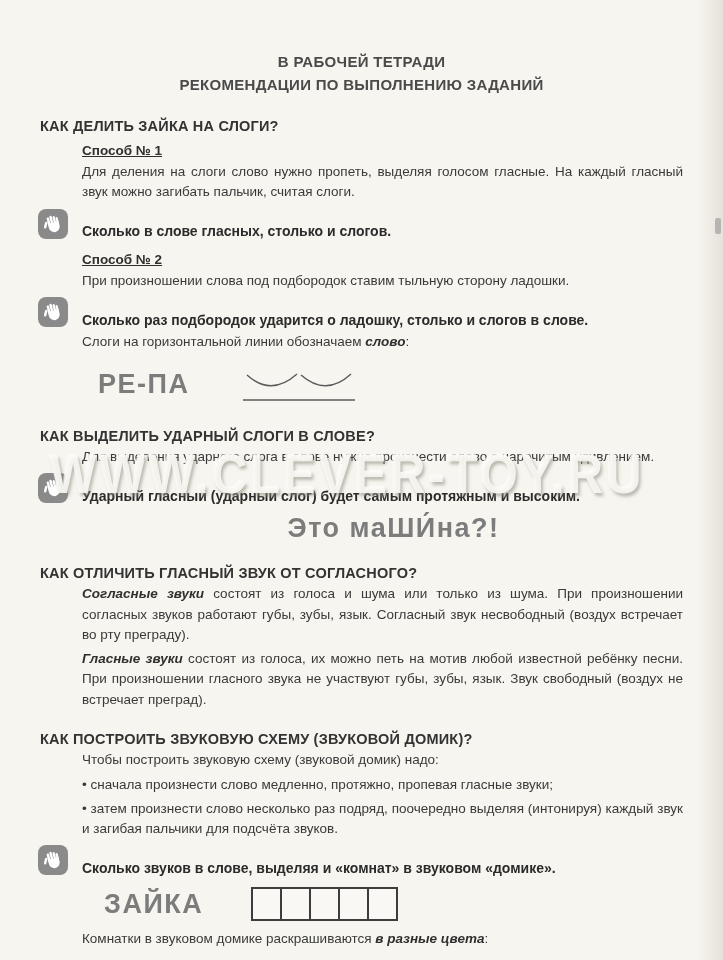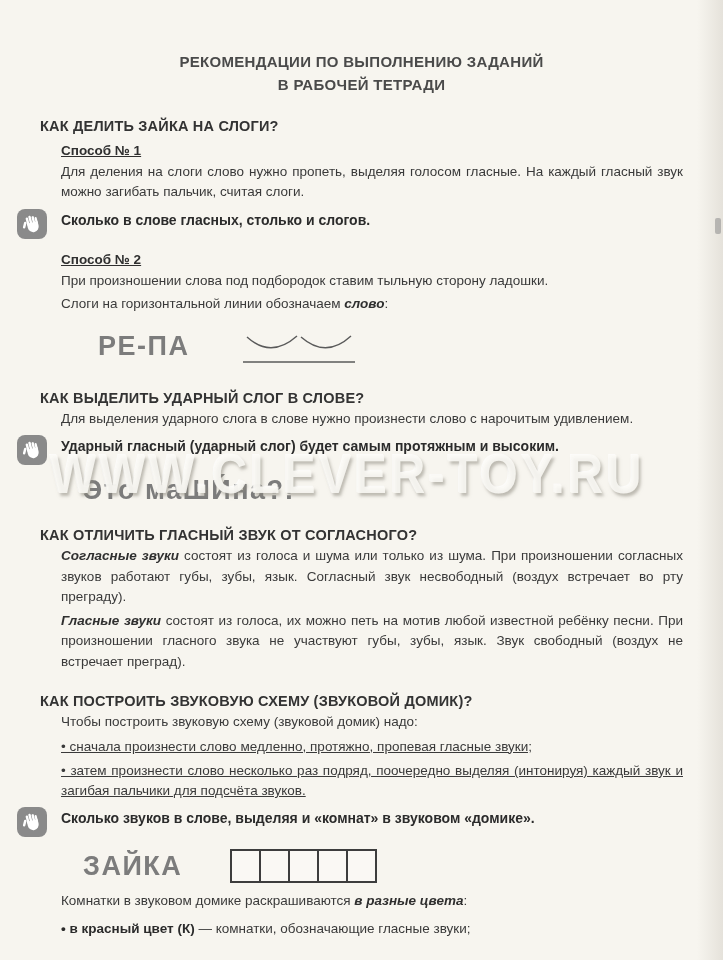--- a/index.html
+++ b/index.html
@@ -19,33 +19,33 @@
   .content{position:relative;z-index:1;padding:0 40px 0 40px;}
   .title{
     margin:50px 10px 0;text-align:center;
     font-size:15px;font-weight:bold;color:#4a4a4a;
     line-height:1.55;letter-spacing:.3px;
   }
   .sec-heading{
     font-size:14.5px;font-weight:bold;color:#333;
     margin:21px 0 0;letter-spacing:.2px;
   }
-  .indent{margin-left:21px;}
+  .indent{margin-left:42px;}
   .method-label{
     font-size:13.5px;font-weight:bold;color:#2f2f2f;
     text-decoration:underline;margin-top:9px;display:inline-block;
   }
   .body-text{
     font-size:13.5px;line-height:1.52;color:#3a3a3a;
     margin-top:3px;text-align:justify;
   }
   .lead-bi{font-weight:bold;font-style:italic;color:#2f2f2f;}
   .hand-row{
     position:relative;margin-top:8px;margin-bottom:2px;
-    min-height:30px;display:flex;align-items:flex-start;
+    min-height:30px;display:flex;align-items:flex-end;
   }
   .hand-badge{
     position:absolute;left:-44px;top:-2px;
     width:30px;height:30px;border-radius:8px;background:#8a8a8a;
     display:flex;align-items:center;justify-content:center;flex:none;
   }
   .hand-badge svg{width:22px;height:22px;}
   .hand-text{font-size:14px;font-weight:bold;color:#2b2b2b;line-height:1.3;}
   .example-row{display:flex;align-items:center;margin:10px 0 4px 58px;}
   .example-word{
@@ -53,21 +53,21 @@
     white-space:nowrap;
   }
   .arcs{margin-left:52px;margin-top:4px;}
   .cells{display:inline-flex;margin-left:48px;}
   .cell{
     width:27px;height:30px;border:2px solid #3d3d3d;
     display:flex;align-items:center;justify-content:center;
     font-size:15px;color:#333;background:rgba(255,255,255,0.35);
   }
   .cell + .cell{margin-left:-2px;}
-  .bullet-line{font-size:13.5px;line-height:1.5;margin-top:4px;text-align:justify;text-decoration:underline;}
+  .bullet-line{font-size:13.5px;line-height:1.5;margin-top:4px;text-align:justify;}
   .color-line{font-size:13.5px;line-height:1.58;}
   .color-lead{font-weight:bold;color:#2b2b2b;}
   .watermark{
     position:absolute;left:50px;top:446px;width:640px;z-index:4;
     font-size:49px;font-weight:bold;letter-spacing:3px;
     color:rgba(250,249,245,0.88);
     text-shadow:2px 3px 3px rgba(140,136,126,0.55),-1px -1px 0 rgba(255,255,255,0.7);
     pointer-events:none;white-space:nowrap;transform:scaleY(1.12);
   }
   .artifact{
@@ -79,22 +79,22 @@
 <body>
 
 <div class="page">
 
   <div class="watermark">WWW.CLEVER-TOY.RU</div>
   <div class="artifact"></div>
 
   <div class="content">
 
     <div class="title">
+      <div>В РАБОЧЕЙ ТЕТРАДИ</div>
       <div>РЕКОМЕНДАЦИИ ПО ВЫПОЛНЕНИЮ ЗАДАНИЙ</div>
-      <div>В РАБОЧЕЙ ТЕТРАДИ</div>
     </div>
 
     <div class="sec-heading">КАК ДЕЛИТЬ ЗАЙКА НА СЛОГИ?</div>
     <div class="indent">
       <span class="method-label">Способ № 1</span>
       <div class="body-text">Для деления на слоги слово нужно пропеть, выделяя голосом гласные. На каждый гласный звук можно загибать пальчик, считая слоги.</div>
 
       <div class="hand-row">
         <div class="hand-badge">
           <svg viewBox="0 0 24 24" aria-hidden="true">
@@ -107,52 +107,67 @@
               <path d="M6.6 10.5 h12 v4.6 a6 6 0 0 1 -6 6 a6 6 0 0 1 -6 -6 z"></path>
             </g>
           </svg>
         </div>
         <div class="hand-text">Сколько в слове гласных, столько и слогов.</div>
       </div>
 
       <span class="method-label">Способ № 2</span>
       <div class="body-text">При произношении слова под подбородок ставим тыльную сторону ладошки.</div>
 
+      <div class="hand-row">
+        <div class="hand-badge">
+          <svg viewBox="0 0 24 24" aria-hidden="true">
+            <g fill="#ffffff" transform="rotate(-14 12 12)">
+              <rect x="6.6" y="3.8" width="2.7" height="9" rx="1.35"></rect>
+              <rect x="9.9" y="2.6" width="2.7" height="10" rx="1.35"></rect>
+              <rect x="13.2" y="3.8" width="2.6" height="9" rx="1.3"></rect>
+              <rect x="16.2" y="5.6" width="2.4" height="7.4" rx="1.2"></rect>
+              <rect x="2.6" y="7.6" width="2.7" height="7.4" rx="1.35" transform="rotate(28 3.95 11.3)"></rect>
+              <path d="M6.6 10.5 h12 v4.6 a6 6 0 0 1 -6 6 a6 6 0 0 1 -6 -6 z"></path>
+            </g>
+          </svg>
+        </div>
+        <div class="hand-text">Сколько раз подбородок ударится о ладошку, столько и слогов в слове.</div>
+      </div>
 
       <div class="body-text"><span>Слоги на горизонтальной линии обозначаем </span><span class="lead-bi">слово</span><span>:</span></div>
     </div>
 
     <div class="example-row">
       <span class="example-word">РЕ-ПА</span>
       <svg class="arcs" width="118" height="40" viewBox="0 0 118 40">
         <path d="M6 8 Q30 30 56 7" stroke="#5a5a5a" fill="none" stroke-width="1.4"></path>
         <path d="M60 8 Q85 30 110 7" stroke="#5a5a5a" fill="none" stroke-width="1.4"></path>
         <line x1="2" y1="33" x2="114" y2="33" stroke="#5a5a5a" stroke-width="1.6"></line>
       </svg>
     </div>
 
-    <div class="sec-heading">КАК ВЫДЕЛИТЬ УДАРНЫЙ СЛОГ В СЛОВЕ?</div>
+    <div class="sec-heading">КАК ВЫДЕЛИТЬ УДАРНЫЙ СЛОГИ В СЛОВЕ?</div>
     <div class="indent">
       <div class="body-text">Для выделения ударного слога в слове нужно произнести слово с нарочитым удивлением.</div>
       <div class="hand-row">
         <div class="hand-badge">
           <svg viewBox="0 0 24 24" aria-hidden="true">
             <g fill="#ffffff" transform="rotate(-14 12 12)">
               <rect x="6.6" y="3.8" width="2.7" height="9" rx="1.35"></rect>
               <rect x="9.9" y="2.6" width="2.7" height="10" rx="1.35"></rect>
               <rect x="13.2" y="3.8" width="2.6" height="9" rx="1.3"></rect>
               <rect x="16.2" y="5.6" width="2.4" height="7.4" rx="1.2"></rect>
               <rect x="2.6" y="7.6" width="2.7" height="7.4" rx="1.35" transform="rotate(28 3.95 11.3)"></rect>
               <path d="M6.6 10.5 h12 v4.6 a6 6 0 0 1 -6 6 a6 6 0 0 1 -6 -6 z"></path>
             </g>
           </svg>
         </div>
         <div class="hand-text">Ударный гласный (ударный слог) будет самым протяжным и высоким.</div>
       </div>
-      <div class="example-word" style="margin:8px 0 2px 22px;">Это маШИ́на?!</div>
+      <div class="example-word" style="margin:8px 0 2px 22px;text-align:center;">Это маШИ́на?!</div>
     </div>
 
     <div class="sec-heading">КАК ОТЛИЧИТЬ ГЛАСНЫЙ ЗВУК ОТ СОГЛАСНОГО?</div>
     <div class="indent">
       <div class="body-text"><span class="lead-bi">Согласные звуки</span><span> состоят из голоса и шума или только из шума. При произношении согласных звуков работают губы, зубы, язык. Согласный звук несвободный (воздух встречает во рту преграду).</span></div>
       <div class="body-text"><span class="lead-bi">Гласные звуки</span><span> состоят из голоса, их можно петь на мотив любой известной ребёнку песни. При произношении гласного звука не участвуют губы, зубы, язык. Звук свободный (воздух не встречает преград).</span></div>
     </div>
 
     <div class="sec-heading">КАК ПОСТРОИТЬ ЗВУКОВУЮ СХЕМУ (ЗВУКОВОЙ ДОМИК)?</div>
     <div class="indent">

